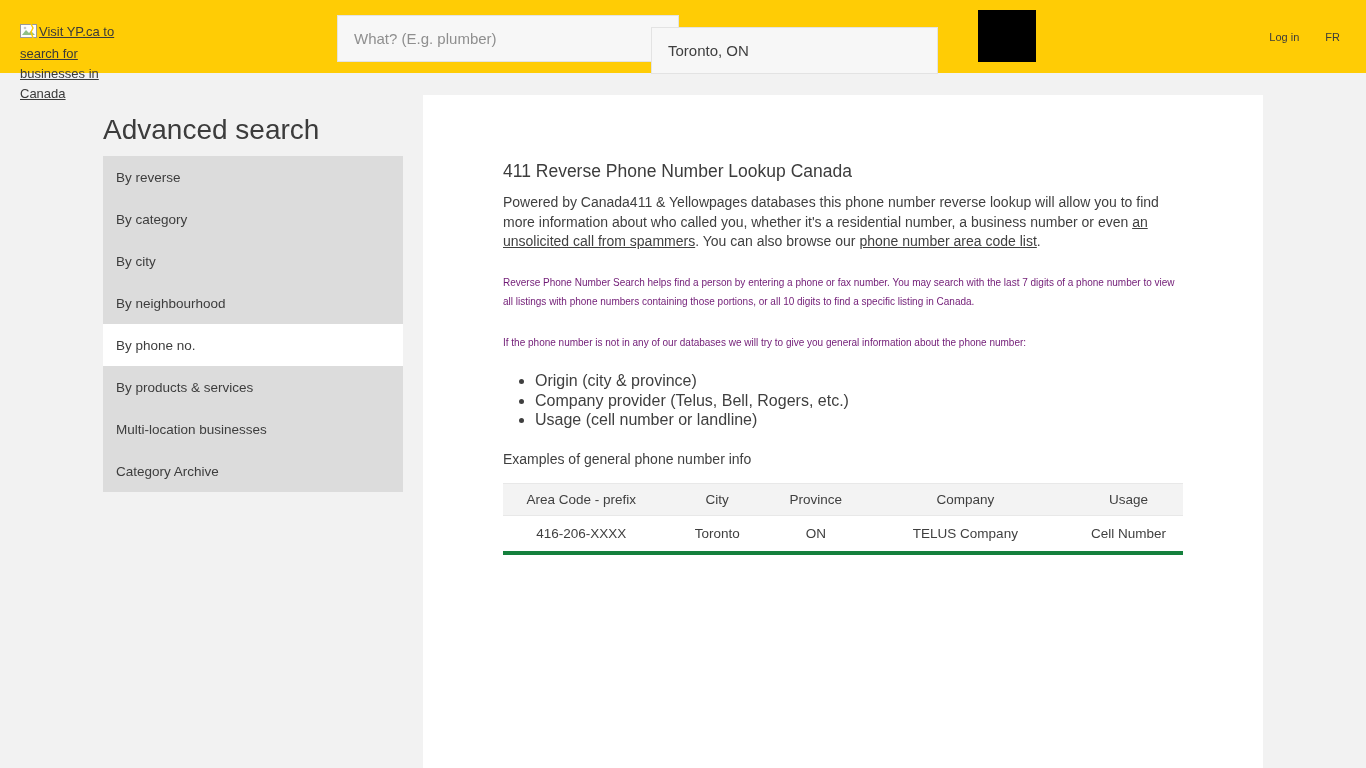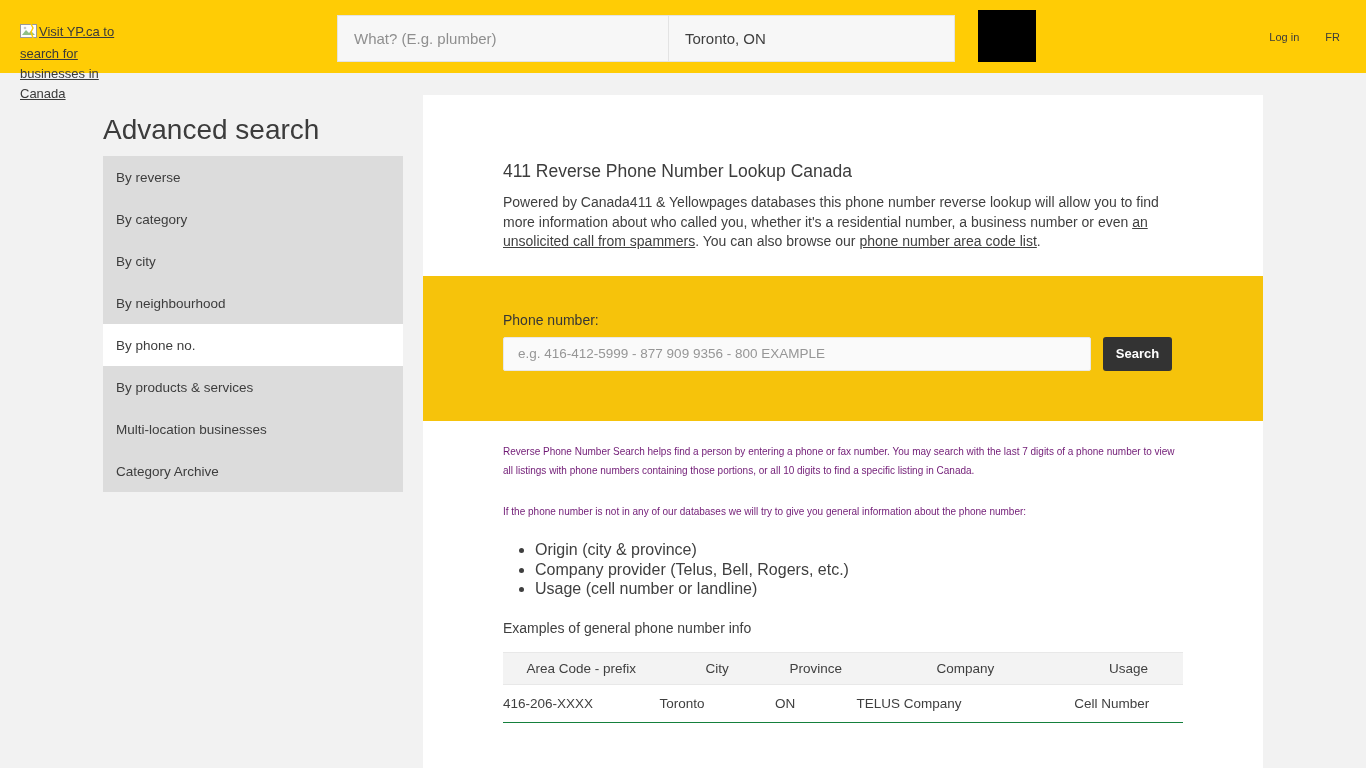--- a/index.html
+++ b/index.html
@@ -30,21 +30,21 @@
   }
   .hdr-input {
     position: absolute; top: 15px; height: 47px;
     background: #f7f7f7; border: 1px solid #e3e3e3;
     font-family: "Liberation Sans", sans-serif;
     font-size: 15px; padding: 0 16px; color: #3f3f3f;
     outline: none;
   }
   .hdr-input::placeholder { color: #8f8f8f; opacity: 1; }
   #what-input  { left: 337px; width: 342px; }
-  #where-input { left: 668px; width: 287px; }
+  #where-input { left: 651px; width: 287px; margin-top: 12px; }
   .hdr-search-btn {
     position: absolute; left: 978px; top: 10px;
     width: 58px; height: 52px;
     background: #000; border: none; cursor: pointer;
   }
   .hdr-links {
     position: absolute; right: 26px; top: 31px;
     display: flex; gap: 26px;
     font-size: 11px; color: #3b3b3b;
   }
@@ -122,22 +122,22 @@
     width: 680px; border-collapse: collapse;
     font-size: 13.5px; color: #3f3f3f;
   }
   .info-table th {
     height: 32px; font-weight: 400;
     background: #f3f3f3;
     border-top: 1px solid #e8e8e8; border-bottom: 1px solid #e8e8e8;
     text-align: center;
   }
   .info-table td {
-    height: 38px; 
-    border-bottom: 1px solid #15803d;
+    height: 38px; text-align: center;
+    border-bottom: 4px solid #15803d;
     background: #ffffff;
   }
   .col1 { width: 23%; } .col2 { width: 17%; } .col3 { width: 12%; }
   .col4 { width: 32%; } .col5 { width: 16%; }
 </style>
 </head>
 <body>
 
 <div class="top-header"></div>
 
@@ -190,27 +190,20 @@
     </div>
 </div>
 
 <div class="card">
 
   <div class="content">
     <h1 class="page-h1">411 Reverse Phone Number Lookup Canada</h1>
     <p class="intro-p"><span>Powered by Canada411 &amp; Yellowpages databases this phone number reverse lookup will allow you to find more information about who called you, whether it's a residential number, a business number or even </span><a>an unsolicited call from spammers</a><span>. You can also browse our </span><a>phone number area code list</a><span>.</span></p>
   </div>
 
-  <div class="phone-box">
-    <div class="phone-label">Phone number:</div>
-    <div class="phone-row">
-      <input class="phone-input" type="text" placeholder="e.g. 416-412-5999 - 877 909 9356 - 800 EXAMPLE" style="">
-      <button class="search-btn">Search</button>
-    </div>
-  </div>
 
   <div class="content">
     <p class="body-p">Reverse Phone Number Search helps find a person by entering a phone or fax number. You may search with the last 7 digits of a phone number to view all listings with phone numbers containing those portions, or all 10 digits to find a specific listing in Canada.</p>
     <p class="body-p">If the phone number is not in any of our databases we will try to give you general information about the phone number:</p>
 
     <ul class="info-list">
       <li>Origin (city &amp; province)</li>
       <li>Company provider (Telus, Bell, Rogers, etc.)</li>
       <li>Usage (cell number or landline)</li>
     </ul>

